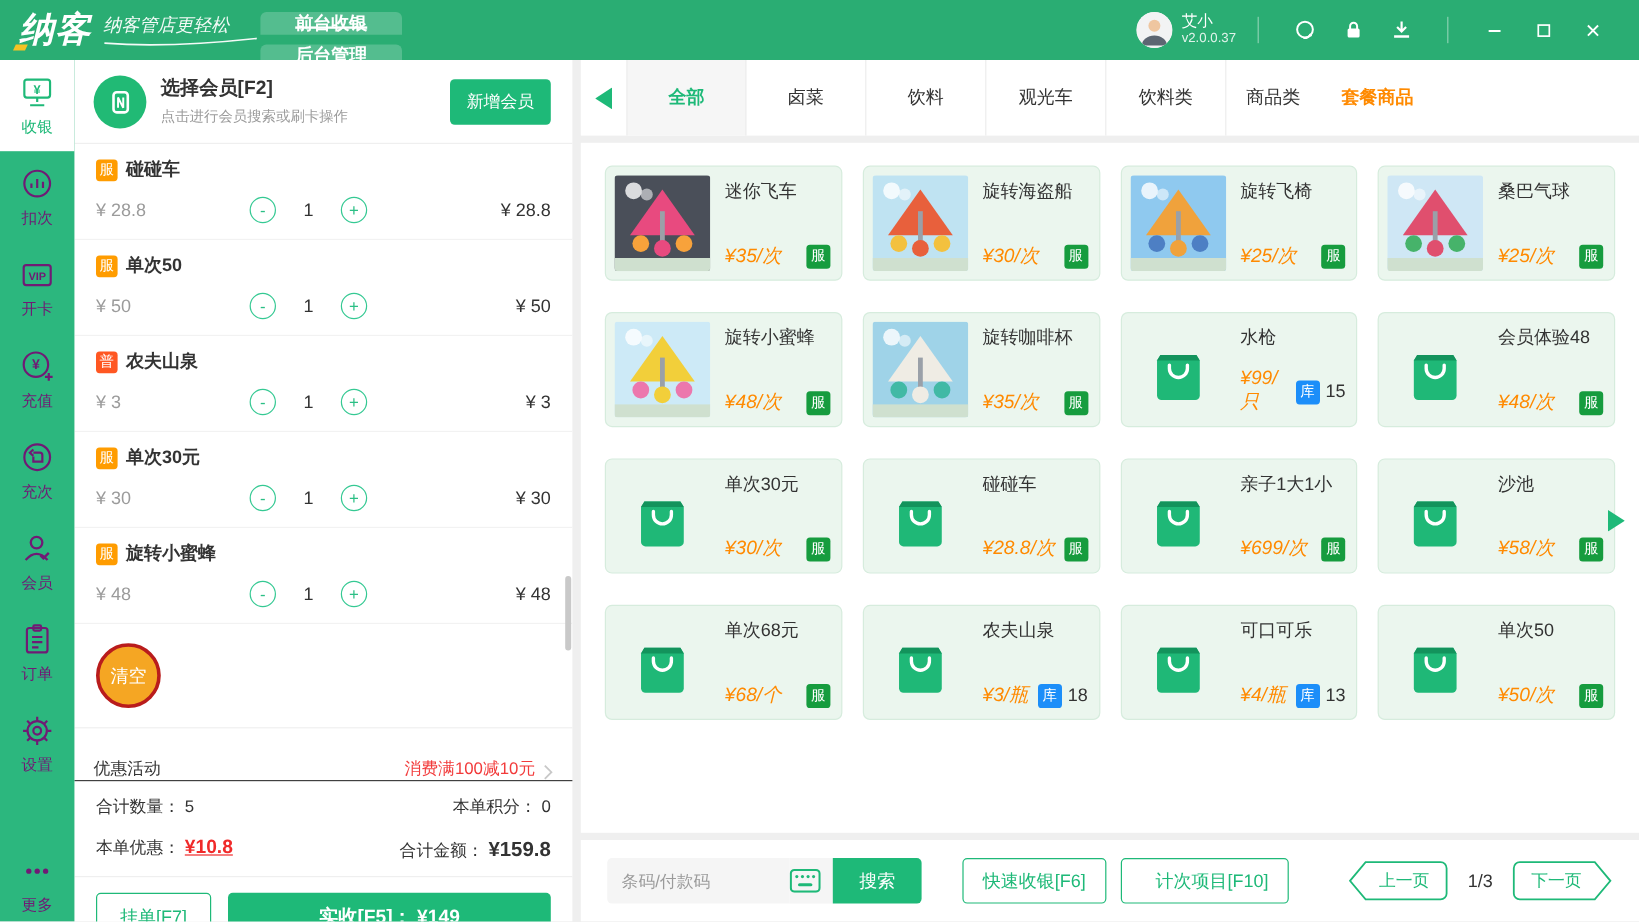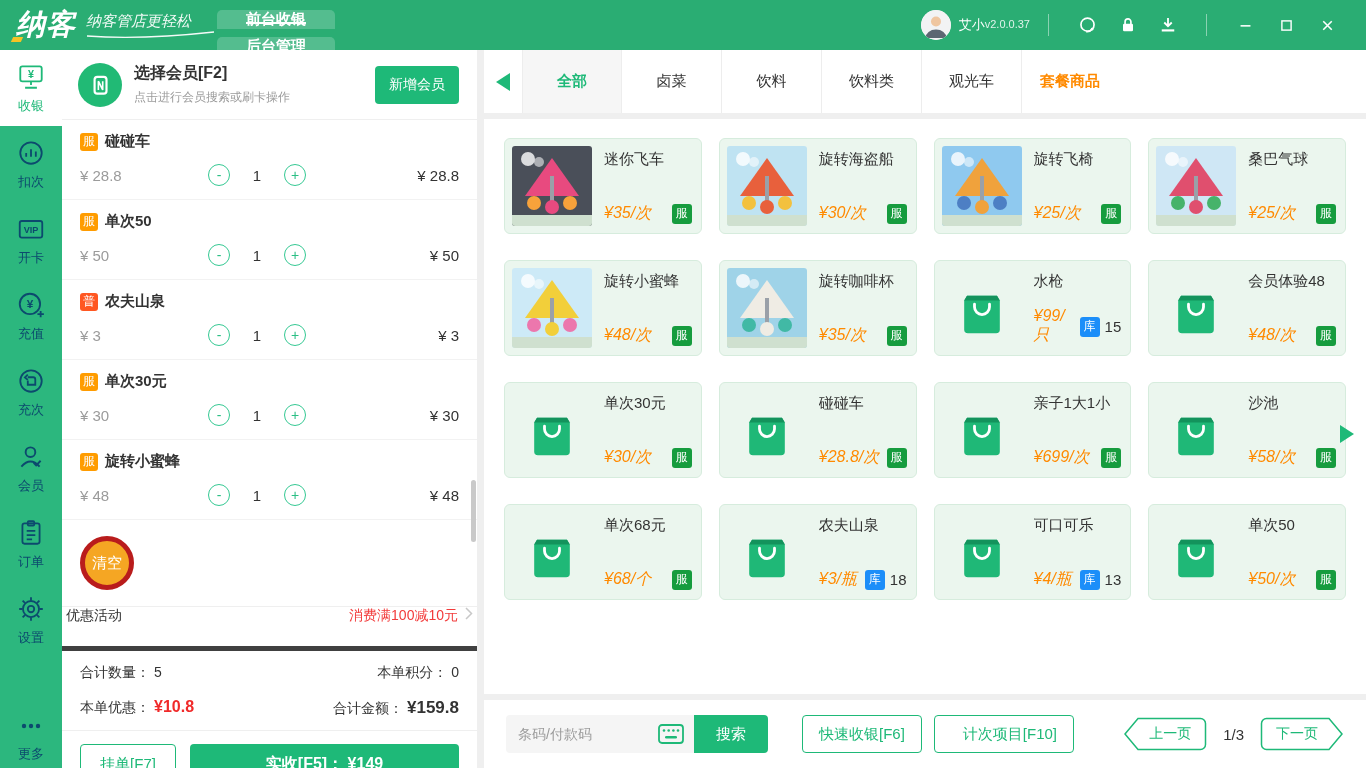--- a/index.html
+++ b/index.html
@@ -12,30 +12,30 @@
   .logo { font-size:29px; font-weight:bold; font-style:italic; color:#fff; margin:0 10px 0 16px; position:relative; letter-spacing:1px; }
   .logo .logo-accent { position:absolute; left:-4px; bottom:3px; width:10px; height:5px; background:#F5C324; transform:skewX(-25deg); }
   .slogan { color:#fff; font-size:15px; font-style:italic; position:relative; margin-right:26px; padding-bottom:8px; opacity:.95; }
   .slogan svg { position:absolute; left:0; bottom:0; }
   .nav-tabs { display:flex; gap:8px; align-self:flex-end; height:40px;flex-direction:column; }
   .nav-tab { width:118px; background:rgba(255,255,255,.2); border-radius:5px 5px 0 0; color:#fff; font-size:15px; font-weight:bold; display:flex; align-items:center; justify-content:center; position:relative; cursor:pointer; }
   .nav-tab.active::after { content:""; position:absolute; bottom:5px; left:50%; transform:translateX(-50%); width:60px; height:2px; background:#fff; }
   .top-right { margin-left:auto; display:flex; align-items:center; padding-right:18px; }
   .user-chip { display:flex; align-items:center; gap:8px; }
   .avatar { width:30px; height:30px; border-radius:50%; overflow:hidden; background:#F2F3F4; flex:none; }
-  .user-meta { display:flex; flex-direction:row; line-height:1.15; }
+  .user-meta { display:flex; flex-direction:column; line-height:1.15; }
   .uname { color:#fff; font-size:13px; }
   .uver { color:rgba(255,255,255,.85); font-size:11px; }
   .vdiv { width:1px; height:22px; background:rgba(255,255,255,.45); margin:0 18px; }
   .tb-icon { background:none; border:none; color:#fff; cursor:pointer; padding:0; margin:0 10px; }
   .win-btn { background:none; border:none; color:#fff; cursor:pointer; padding:0; margin:0 12px; }
 
   
   .side { position:absolute; top:50px; left:0; bottom:0; width:62px; background:#2CB77E; display:flex; flex-direction:column; z-index:4; }
-  .side-item { height:76px; display:flex; flex-direction:column; align-items:center; justify-content:center; gap:5px; color:#0c4a6e; font-size:13px; cursor:pointer; flex:none; }
+  .side-item { height:76px; display:flex; flex-direction:column; align-items:center; justify-content:center; gap:5px; color:#701a75; font-size:13px; cursor:pointer; flex:none; }
   .side-item.active { background:#fff; color:#1EB978; }
   .side-item.more { margin-top:auto; height:62px; }
 
   
   .left-panel { position:absolute; top:50px; left:62px; width:415px; bottom:0; background:#fff; display:flex; flex-direction:column; z-index:3; }
   .member-head { height:70px; border-bottom:1px solid #EFEFEF; display:flex; align-items:center; padding:0 18px 0 16px; flex:none;justify-content:center; }
   .mh-icon { width:44px; height:44px; border-radius:50%; background:#21BA75; display:flex; align-items:center; justify-content:center; margin-right:12px; flex:none; cursor:pointer; }
   .mh-title { font-size:16px; font-weight:bold; color:#333; }
   .mh-sub { font-size:12px; color:#9B9B9B; margin-top:5px; }
   .add-btn { margin-left:auto; background:#1EB978; color:#fff; font-size:14px; padding:10px 14px; border:none; border-radius:4px; cursor:pointer; }
@@ -45,28 +45,28 @@
   .ci-badge { width:18px; height:18px; border-radius:3px; color:#fff; font-size:12px; display:flex; align-items:center; justify-content:center; flex:none; }
   .ci-badge.service { background:#FF9C00; }
   .ci-badge.normal { background:#FF5722; }
   .ci-name { font-size:15px; font-weight:bold; color:#333; }
   .ci-row2 { margin-top:13px; display:flex; align-items:center; }
   .ci-price { width:128px; flex:none; color:#9B9B9B; font-size:15px; }
   .step-btn { width:22px; height:22px; border-radius:50%; border:1px solid #35C993; color:#2BBF85; background:#fff; font-size:14px; line-height:19px; text-align:center; cursor:pointer; padding:0; }
   .ci-qty { font-size:15px; color:#333; margin:0 22px; min-width:10px; text-align:center; }
   .ci-total { margin-left:auto; font-size:15px; color:#333; }
   .clear-area { flex:1; padding:16px 18px; border-bottom:1px solid #EFEFEF; }
-  .clear-btn { width:54px; height:54px; border-radius:50%; background:#F5A623; border:5px solid #b91c1c; color:#fff; font-size:15px; cursor:pointer; }
-  .promo { display:flex; align-items:flex-start; height:44px; padding:0 4px; border-bottom:5px solid #404040; flex:none; cursor:pointer; }
+  .clear-btn { width:54px; height:54px; border-radius:50%; background:#F5A623; border:3px solid #b91c1c; color:#fff; font-size:15px; cursor:pointer; }
+  .promo { display:flex; align-items:flex-end; height:44px; padding:0 16px; border-bottom:1px solid #404040; flex:none; cursor:pointer; }
   .promo-label { font-size:14px; color:#333; }
   .promo-value { margin-left:auto; font-size:14px; color:#F23B3B; margin-right:7px; }
   .totals { flex:none; padding:13px 18px 12px; border-bottom:1px solid #EFEFEF; display:grid; grid-template-columns:1fr 1fr; row-gap:16px; font-size:14px; }
   .t-right { text-align:right; }
   .t-val { margin-left:4px; }
-  .t-discount { color:#F02A2A; font-weight:bold; font-size:16px; margin-left:4px; }
+  .t-discount { color:#F02A2A; font-weight:bold; font-size:16px; margin-left:4px;text-decoration:underline; }
   .t-total { color:#333; font-weight:bold; font-size:17px; margin-left:4px; }
   .actions { flex:none; padding:13px 18px 15px; display:flex; gap:14px; }
   .hold-btn { width:96px; height:40px; background:#fff; border:1px solid #1EB978; color:#1EB978; border-radius:4px; font-size:15px; cursor:pointer; }
   .charge-btn { flex:1; height:40px; background:#1EB978; border:none; color:#fff; border-radius:4px; font-size:16px; font-weight:bold; cursor:pointer; }
   .lp-scrollthumb { position:absolute; right:1px; top:430px; width:5px; height:62px; border-radius:3px; background:#C9C9C9; cursor:pointer; }
 
   
   .right { position:absolute; top:50px; left:484px; right:0; bottom:0; display:flex; flex-direction:column; }
   .tabstrip { height:63px; background:#fff; display:flex; align-items:stretch; flex:none; }
   .cat-arrow { width:38px; display:flex; align-items:center; justify-content:center; background:none; border:none; cursor:pointer; flex:none; }
@@ -385,22 +385,23 @@
   <div class="tabstrip">
     <button class="cat-arrow">
       <svg width="14" height="18" viewBox="0 0 14 18">
           <polygon points="14,0 14,18 0,9" fill="#1EB978"></polygon>
         </svg>
     </button>
     <span id="cat-tabs" style="display:flex;align-items:stretch;">
         <div class="cat-tab active">全部</div>
         <div class="cat-tab">卤菜</div>
         <div class="cat-tab">饮料</div>
+        <div class="cat-tab">观光车</div>
         <div class="cat-tab">饮料类</div>
-        <div class="cat-tab">观光车</div>
+        <div class="cat-tab compact">商品类</div>
         <div class="cat-tab accent">套餐商品</div>
       </span>
     <button class="cat-arrow right">
       <svg width="14" height="18" viewBox="0 0 14 18">
           <polygon points="0,0 0,18 14,9" fill="#1EB978"></polygon>
         </svg>
     </button>
   </div>
   <div class="gapband"></div>
 

